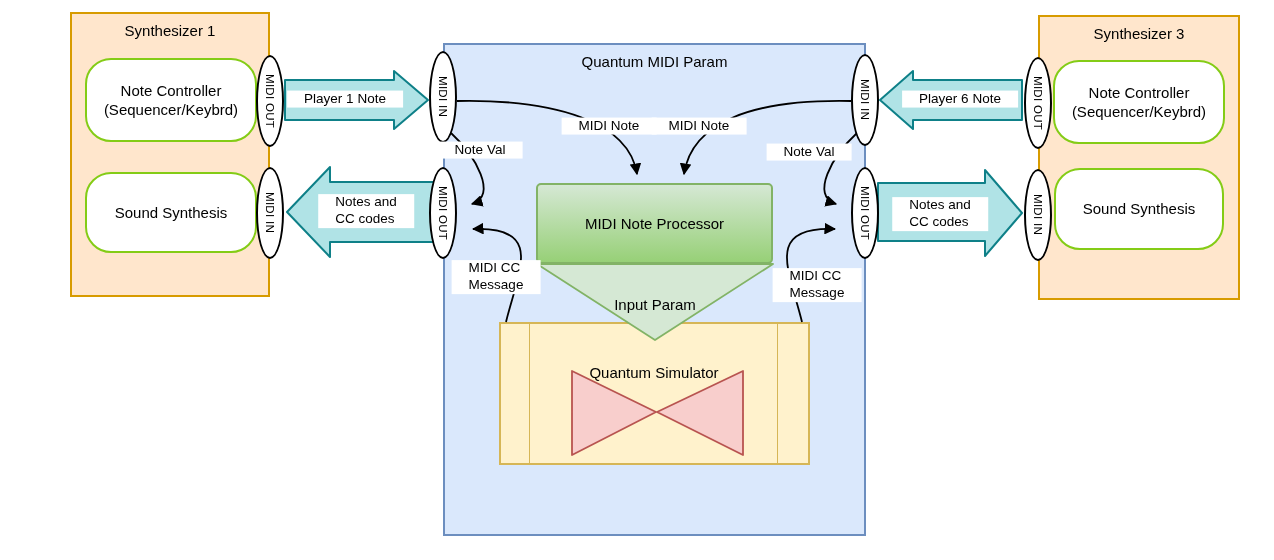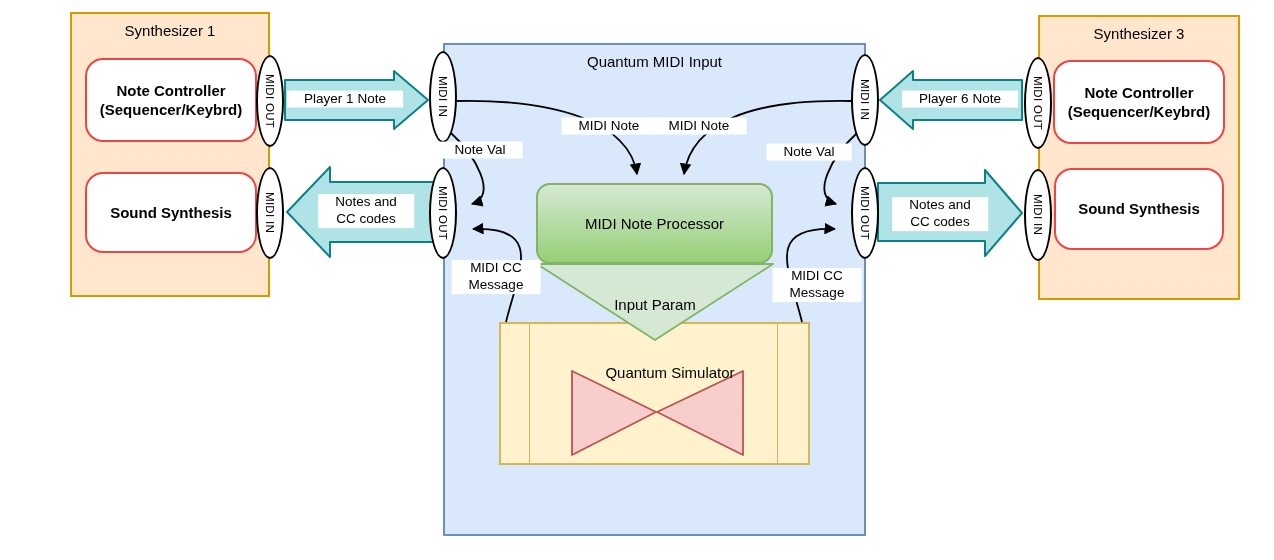--- a/index.html
+++ b/index.html
@@ -2,33 +2,33 @@
 <html><head>
 <meta charset="utf-8">
 <style>
   html,body{margin:0;padding:0;background:#ffffff;}
   .canvas{position:relative;width:1274px;height:560px;background:#ffffff;overflow:hidden;
           font-family:"Liberation Sans",sans-serif;color:#000;}
   .abs{position:absolute;}
   .container-orange{background:#FFE6CC;border:2px solid #D79B00;box-sizing:border-box;}
   .module-blue{background:#DAE8FC;border:2px solid #6C8EBF;box-sizing:border-box;}
   .box-title{position:absolute;top:8px;left:0;right:0;text-align:center;font-size:15px;}
-  .white-node{background:#ffffff;border:2px solid #ef4444;border-radius:18px;box-sizing:border-box;
+  .white-node{background:#ffffff;border:2px solid #84cc16;border-radius:26px;box-sizing:border-box;
               display:flex;align-items:center;justify-content:center;text-align:center;
-              font-size:15px;line-height:1.3;white-space:pre-line;font-weight:bold;}
+              font-size:15px;line-height:1.3;white-space:pre-line;}
   .port{background:#ffffff;border:2px solid #000;border-radius:50%;box-sizing:border-box;
         display:flex;align-items:center;justify-content:center;}
   .port span{writing-mode:vertical-rl;font-size:11.5px;letter-spacing:.3px;white-space:nowrap;}
   .processor{background:linear-gradient(#D5E8D4,#97D077);border:2px solid #82B366;
-             border-radius:14px;box-sizing:border-box;display:flex;align-items:center;
+             border-radius:5px;box-sizing:border-box;display:flex;align-items:center;
              justify-content:center;font-size:15px;}
   .simulator{background:#FFF2CC;border:2px solid #D6B656;box-sizing:border-box;}
   .sim-bar{position:absolute;top:0;bottom:0;width:0;border-left:1.5px solid #D6B656;}
   .flabel{position:absolute;transform:translate(-50%,-50%);background:#ffffff;
-          font-size:13.5px;line-height:1.25;text-align:center;white-space:pre-line;padding:0 17px;}
+          font-size:13.5px;line-height:1.25;text-align:left;white-space:pre-line;padding:0 17px;}
   .plain-label{position:absolute;transform:translate(-50%,-50%);font-size:15px;line-height:1.25;
                text-align:center;white-space:pre-line;margin-top:16px;}
   svg.connector-layer{position:absolute;left:0;top:0;}
 </style>
 </head>
 <body>
 
 <div class="canvas">
 
   <div class="abs container-orange" style="left:70px;top:12px;width:200px;height:285px;">
@@ -39,21 +39,21 @@
   <div class="abs white-node" style="left:85px;top:172px;width:172px;height:81px;">Sound Synthesis</div>
 
   <div class="abs container-orange" style="left:1038px;top:15px;width:202px;height:285px;">
     <div class="box-title">Synthesizer 3</div>
   </div>
   <div class="abs white-node" style="left:1053px;top:60px;width:172px;height:84px;">Note Controller
 (Sequencer/Keybrd)</div>
   <div class="abs white-node" style="left:1054px;top:168px;width:170px;height:82px;">Sound Synthesis</div>
 
   <div class="abs module-blue" style="left:443px;top:43px;width:423px;height:493px;">
-    <div class="box-title">Quantum MIDI Input</div>
+    <div class="box-title">Quantum MIDI Param</div>
   </div>
 
   <div class="abs processor" style="left:536px;top:183px;width:237px;height:81px;">MIDI Note Processor</div>
 
   <div class="abs simulator" style="left:499px;top:322px;width:311px;height:143px;">
     <div class="sim-bar" style="left:28px;"></div>
     <div class="sim-bar" style="right:30px;"></div>
   </div>
 
   <svg class="connector-layer" width="1274" height="560" viewBox="0 0 1274 560">
@@ -115,15 +115,15 @@
   <div class="flabel" style="left:609px;top:126px;">MIDI Note</div>
   <div class="flabel" style="left:699px;top:126px;">MIDI Note</div>
   <div class="flabel" style="left:480px;top:150px;">Note Val</div>
   <div class="flabel" style="left:809px;top:152px;">Note Val</div>
   <div class="flabel" style="left:496px;top:277px;">MIDI CC
 Message</div>
   <div class="flabel" style="left:817px;top:285px;">MIDI CC
 Message</div>
 
   <div class="plain-label" style="left:655px;top:289px;">Input Param</div>
-  <div class="plain-label" style="left:670px;top:357px;">Quantum Simulator</div>
+  <div class="plain-label" style="left:654px;top:357px;">Quantum Simulator</div>
 
 </div>
 
 </body></html>

